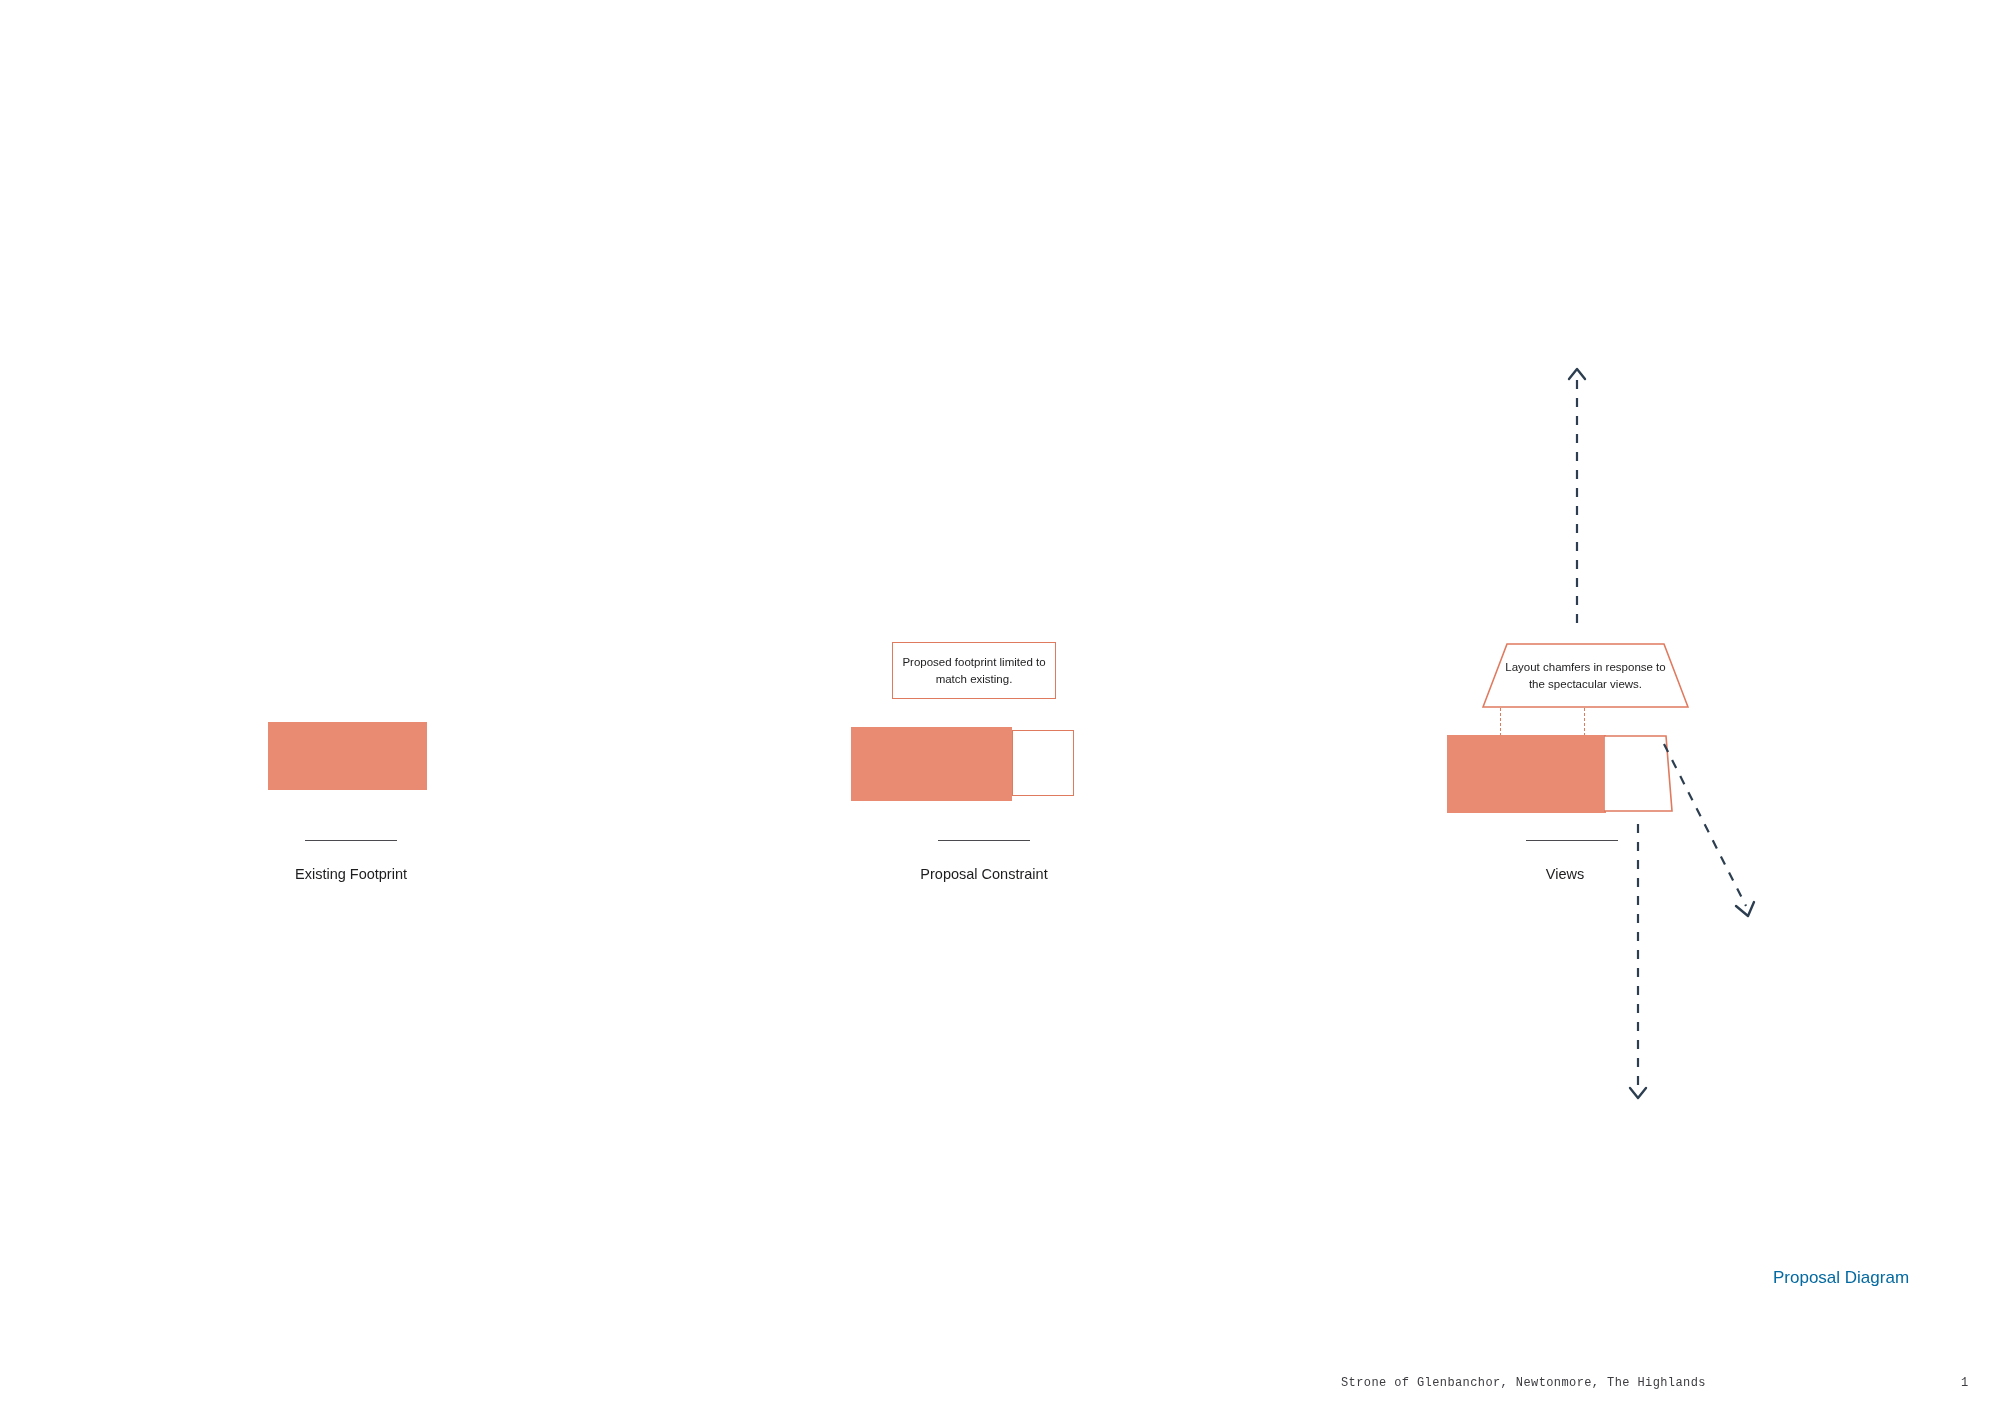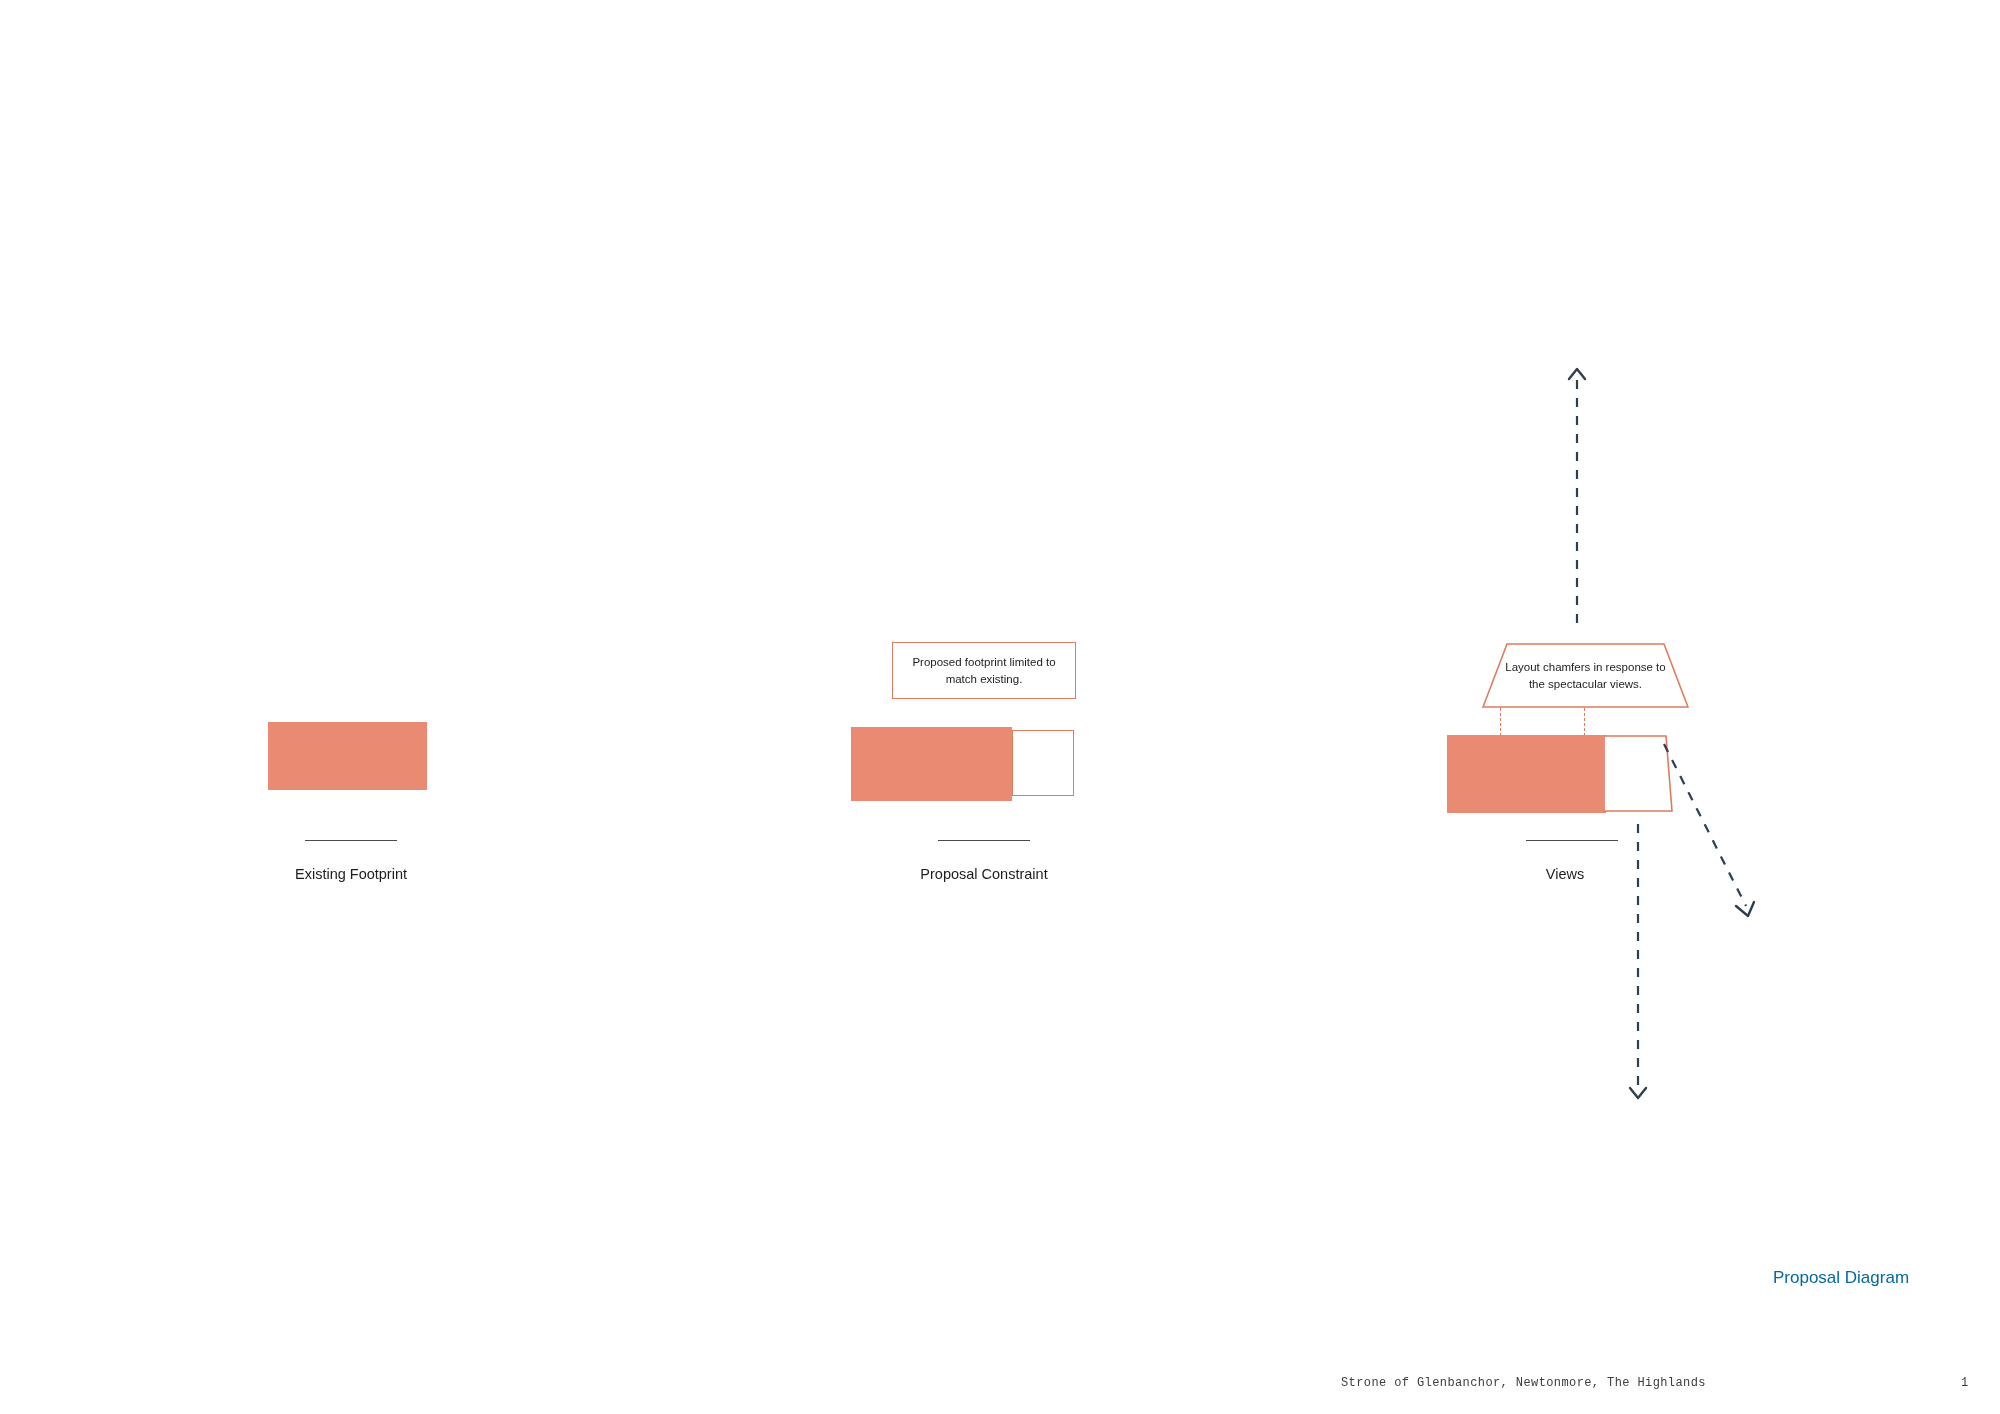--- a/index.html
+++ b/index.html
@@ -152,21 +152,21 @@
 
     <div class="footprint-solid" style="left:268px; top:722px; width:159px; height:68px;"></div>
 
     <div class="caption-rule" style="left:305px; top:840px; width:92px;"></div>
 
     <div class="caption-label" style="left:201px; top:866px; width:300px;">Existing Footprint</div>
   </div>
 
   <div class="diagram" style="left:0; top:0; width:2000px; height:1414px;">
 
-    <div class="callout-box" style="left:892px; top:642px; width:184px; height:57px;">
+    <div class="callout-box" style="left:892px; top:642px; width:164px; height:57px;">
       <div class="callout-text">Proposed footprint limited to
 match existing.</div>
     </div>
 
     <div class="footprint-solid" style="left:851px; top:727px; width:161px; height:74px;"></div>
 
     <div class="footprint-outline" style="left:1012px; top:730px; width:62px; height:66px;"></div>
 
     <div class="caption-rule" style="left:938px; top:840px; width:92px;"></div>
 

